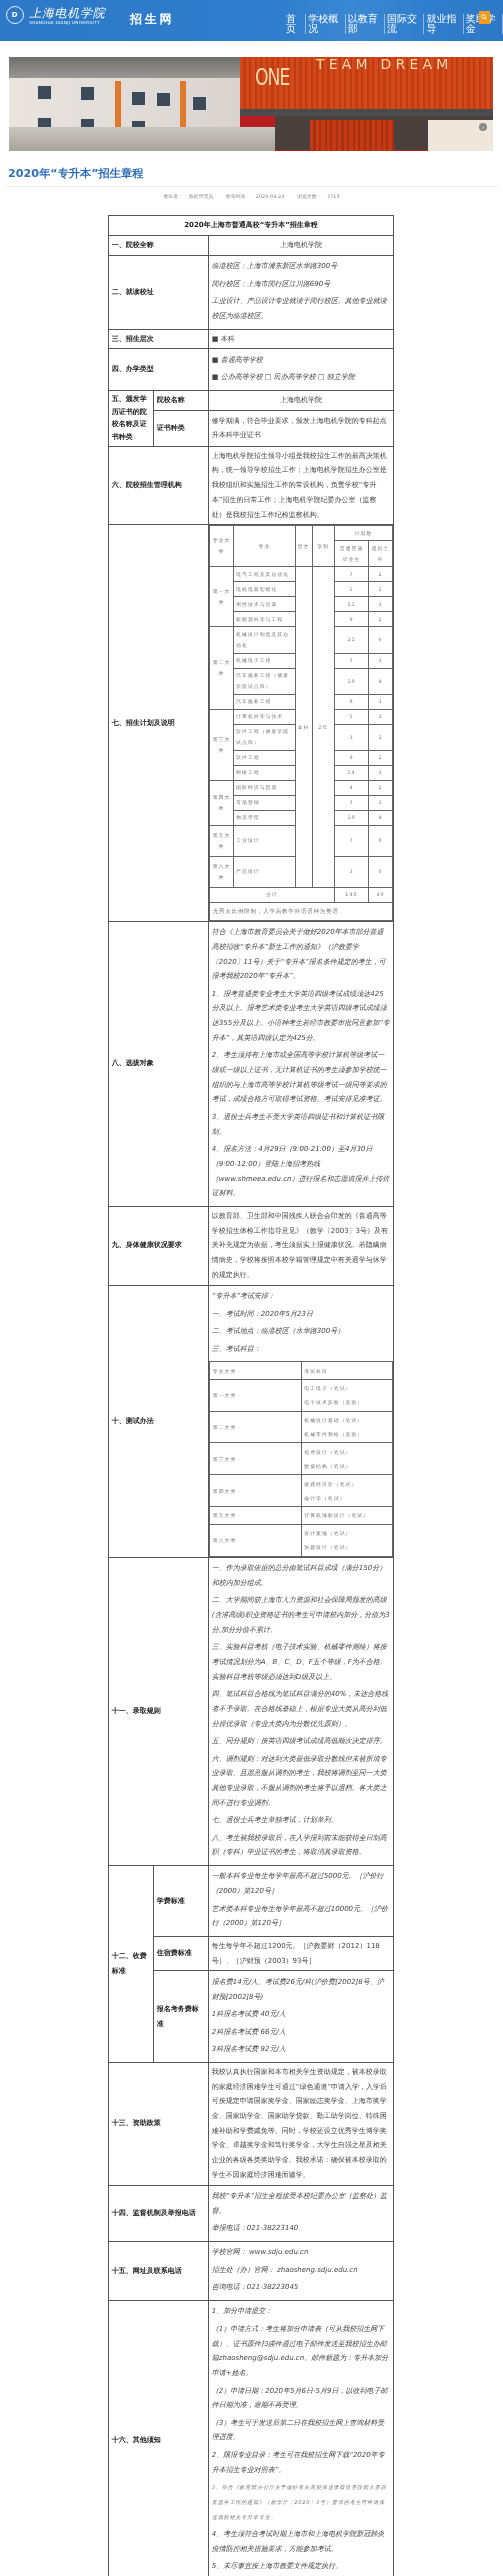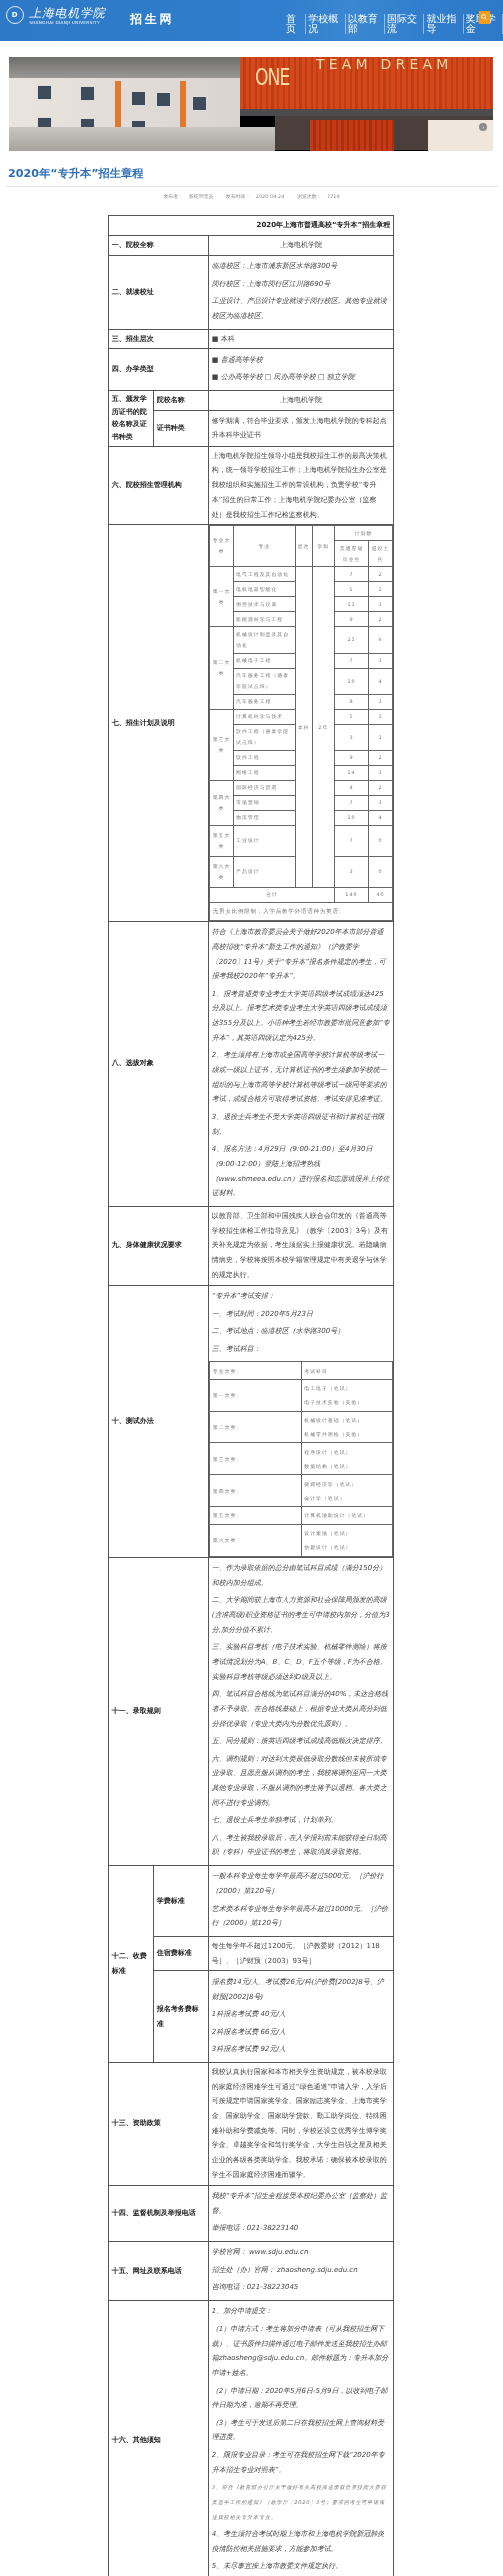--- a/index.html
+++ b/index.html
@@ -11,21 +11,21 @@
   .logo-emblem { width: 18px; height: 18px; border-radius: 50%; border: 1.4px solid #e6eef8; display: flex; align-items: center; justify-content: center; color: #fff; font-size: 7px; font-weight: bold; }
   .logo-text { margin-left: 5.6px; color: #fff; }
   .logo-cn { font-family: "DejaVu Serif", serif; font-size: 12px; letter-spacing: 0.7px; line-height: 14px; font-style: italic; }
   .logo-en { font-size: 4.2px; letter-spacing: 0.3px; line-height: 5.6px; }
   .site-name { position: absolute; left: 130px; top: 11.2px; color: #fff; font-family: Liberation Mono, monospace; font-size: 12px; font-weight: bold; letter-spacing: 2.8px; }
   .nav { position: absolute; left: 284px; top: 14px; display: flex; }
   .nav-item { color: #fff; font-size: 10px; padding: 0 2.1px; border-right: 0.7px solid rgba(255,255,255,0.45); line-height: 9.8px; }
   .search-btn { position: absolute; left: 479px; top: 11.2px; width: 11.2px; height: 12.6px; background: #f19d1a; display: flex; align-items: center; justify-content: center; color: #fff; font-size: 7px; }
 
   
-  .banner { position: absolute; left: 9px; top: 57px; width: 484px; height: 94px; overflow: hidden; background: #000000; }
+  .banner { position: absolute; left: 9px; top: 57px; width: 484px; height: 94px; overflow: hidden; background: #b91c1c; }
   .b-ceiling { position: absolute; left: 0; top: 0; width: 484px; height: 21px; background: linear-gradient(180deg, #6e6e6e, #9a9894); }
   .b-wall { position: absolute; left: 0; top: 21px; width: 231px; height: 73px; background: linear-gradient(90deg, #e9e4de, #d9d4cf); }
   .b-win { position: absolute; width: 15.4px; height: 15.4px; background: #3c4a5a; border: 1.4px solid #ddd; }
   .b-pillar { position: absolute; width: 5.6px; height: 70px; top: 24px; background: #e0782d; }
   .b-floor { position: absolute; left: 0; top: 70px; width: 266px; height: 24px; background: linear-gradient(180deg, #c8c6c0, #a8a39c); }
   .b-container { position: absolute; left: 231px; top: 0; width: 254px; height: 52px; background: repeating-linear-gradient(90deg, #d5481b 0px, #d5481b 3.5px, #bf3d14 3.5px, #bf3d14 5.6px); }
   .b-text1 { position: absolute; left: 246px; top: 7px; font-family: "DejaVu Sans", sans-serif; color: #f1d9a6; font-size: 23px; letter-spacing: -1.4px; transform: scaleX(0.75); transform-origin: left; }
   .b-text2 { position: absolute; left: 307px; top: 0px; color: #f1d9a6; font-size: 14px; letter-spacing: 4.2px; line-height: 15.4px; }
   .b-beam { position: absolute; left: 231px; top: 52px; width: 254px; height: 7px; background: #4c4b4e; }
   .b-lower { position: absolute; left: 266px; top: 59px; width: 219px; height: 34px; background: #4a3f3b; }
@@ -35,21 +35,21 @@
 
   
   .page-title { position: absolute; left: 8px; top: 166px; width: 503px; text-align: left; color: #2f6fb8; font-size: 11.2px; font-weight: bold; }
   .title-rule { position: absolute; left: 5.6px; top: 186px; width: 492px; height: 0.7px; background: #e8e8e8; }
   .meta { position: absolute; left: 0; top: 193px; width: 503px; text-align: center; font-size: 4.9px; color: #888; }
   .meta span { margin: 0 2.8px; }
 
   
   .doc { position: absolute; left: 108px; top: 215px; width: 286px; border-collapse: collapse; border: 1.4px solid #333; font-size: 7px; color: #444; }
   .doc td { border: 0.7px solid #555; vertical-align: middle; padding: 2.1px 2.8px; line-height: 14.7px; }
-  .doc .hd { font-weight: bold; text-align: right; color: #222; height: 17.5px; }
+  .doc .hd { font-weight: bold; text-align: center; color: #222; height: 17.5px; }
   .doc .lab { font-weight: bold; color: #222; width: 92px; margin-top: 40px; }
   .doc .ctr { text-align: center; }
   .doc p { margin: 1.4px 0 2.8px 0; font-style: italic; }
   .inner { border-collapse: collapse; width: 100%; font-size: 4.9px; color: #777; letter-spacing: 1px; }
   .inner td { border: 0.7px solid #666; padding: 1.4px 2.1px; line-height: 11.2px; text-align: center; }
   .inner td.left { text-align: left; }
   .inner2 { border-collapse: collapse; width: 100%; font-size: 4.9px; color: #777; letter-spacing: 1px; }
   .inner2 td { border: 0.7px solid #666; padding: 1.4px 2.8px; line-height: 14px; text-align: left; }
   .plan-cell { padding: 0 !important; }
   .small-note { font-size: 5.2px; color: #777; letter-spacing: 0.7px; }

